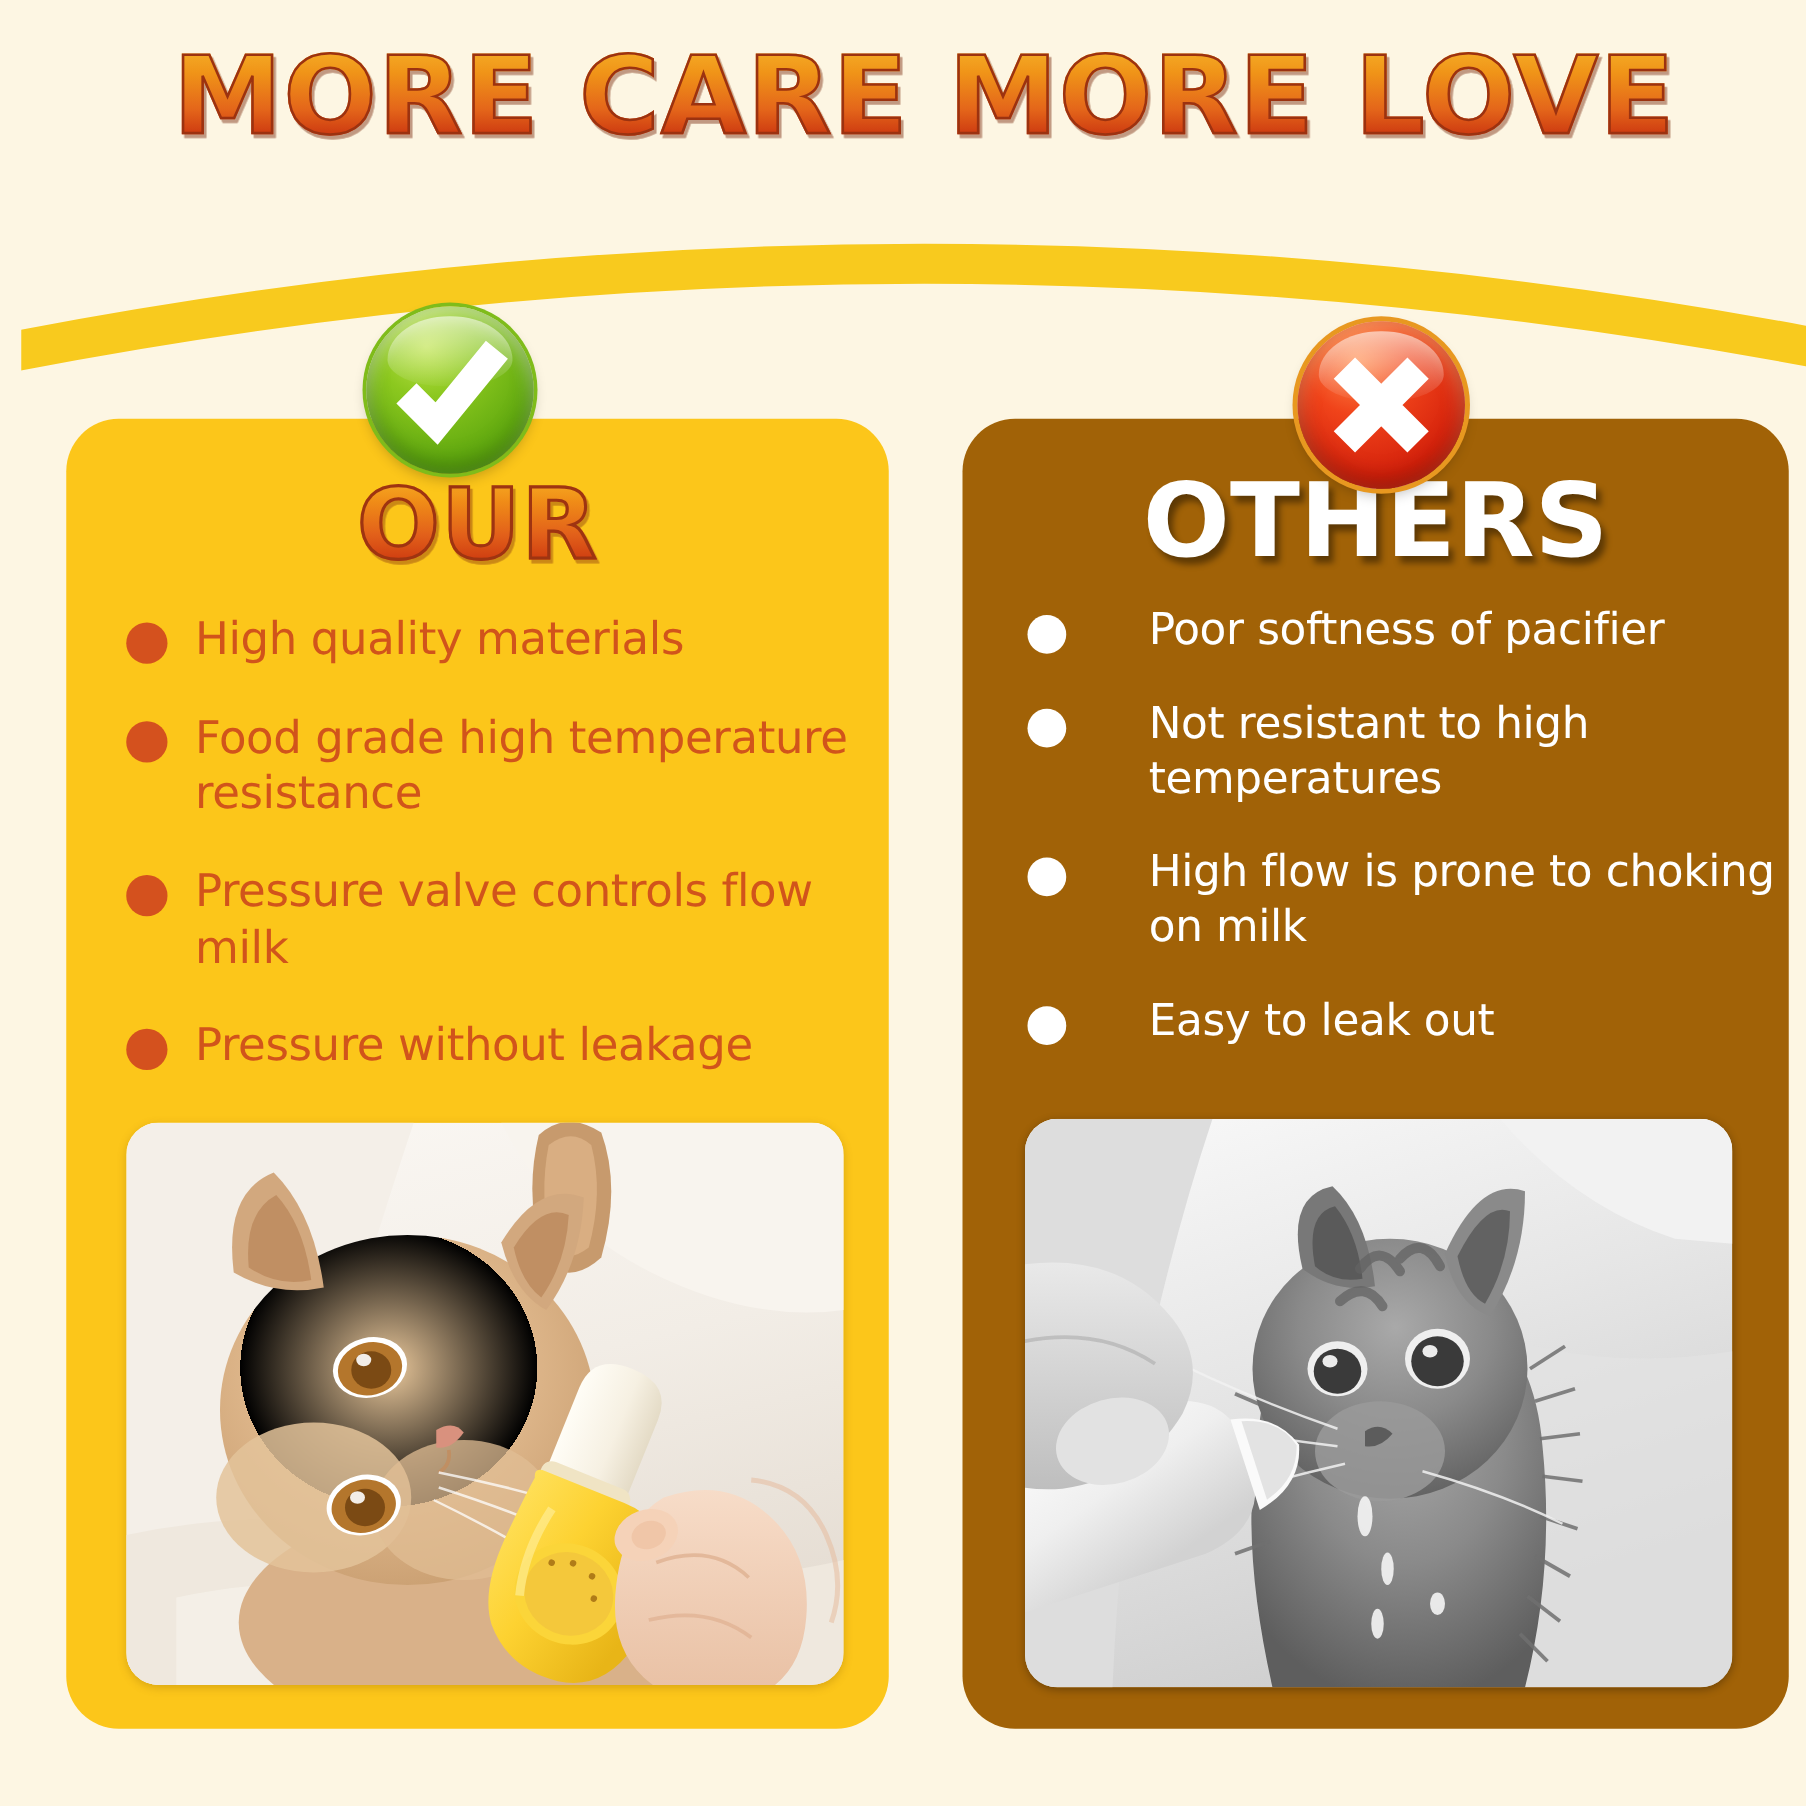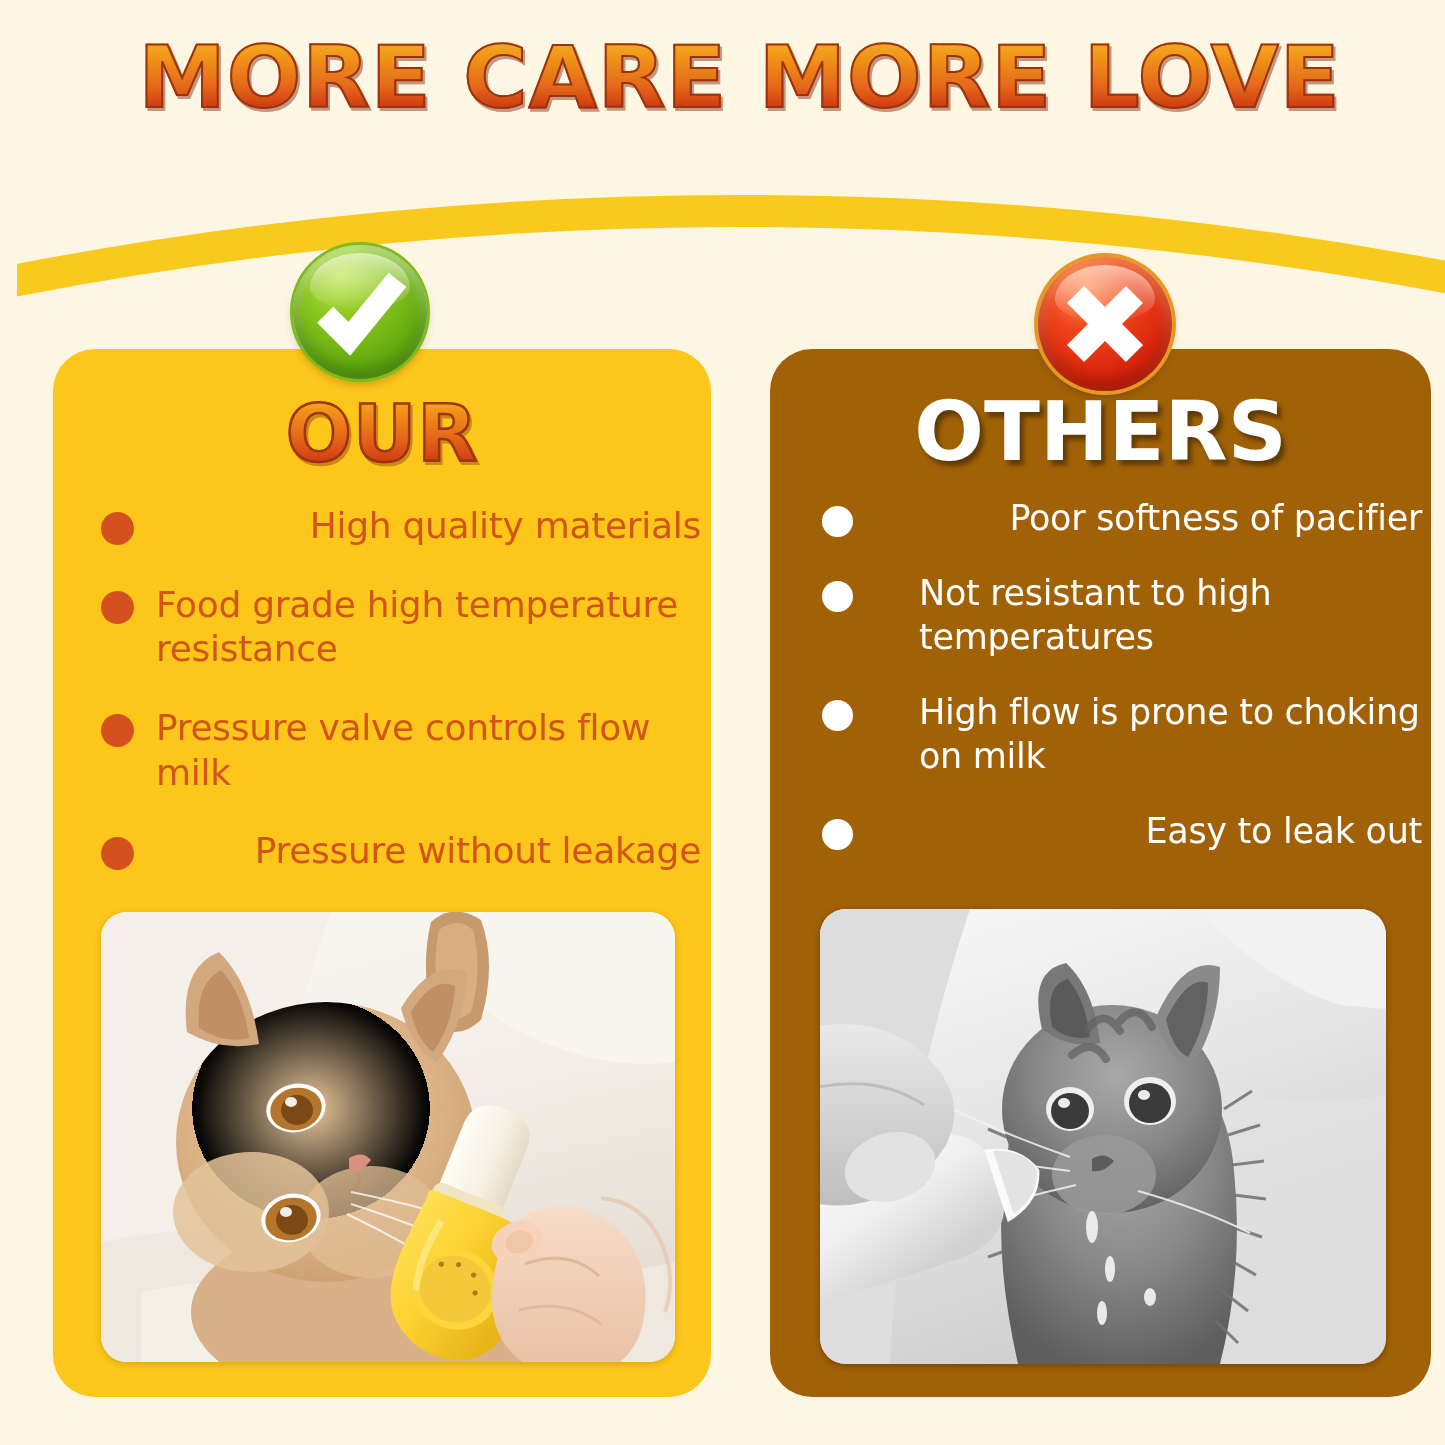--- a/index.html
+++ b/index.html
@@ -58,21 +58,21 @@
     left: -40px;
     top: 150px;
     width: 1525px;
     height: 200px;
     pointer-events: none;
   }
 
   
   .cards {
     position: absolute;
-    top: 349px;
+    top: 335px;
     left: 36px;
     width: 1378px;
     height: 1048px;
   }
 
   .card {
     position: absolute;
     top: 0;
     border-radius: 42px;
     box-sizing: border-box;
@@ -188,21 +188,20 @@
     margin: 0;
     padding: 0;
   }
   .bullets-our { top: 155px; }
   .bullets-others { top: 148px; left: 52px; width: 600px; }
 
   .bullet-row {
     display: flex;
     align-items: flex-start;
     margin-bottom: 34px;
-    justify-content: space-between;
   }
   .bullets-others .bullet-row { margin-bottom: 32px; gap: 40px; }
 
   .dot {
     flex: 0 0 auto;
     width: 33px;
     height: 33px;
     border-radius: 50%;
     margin-top: 8px;
     margin-right: 22px;

